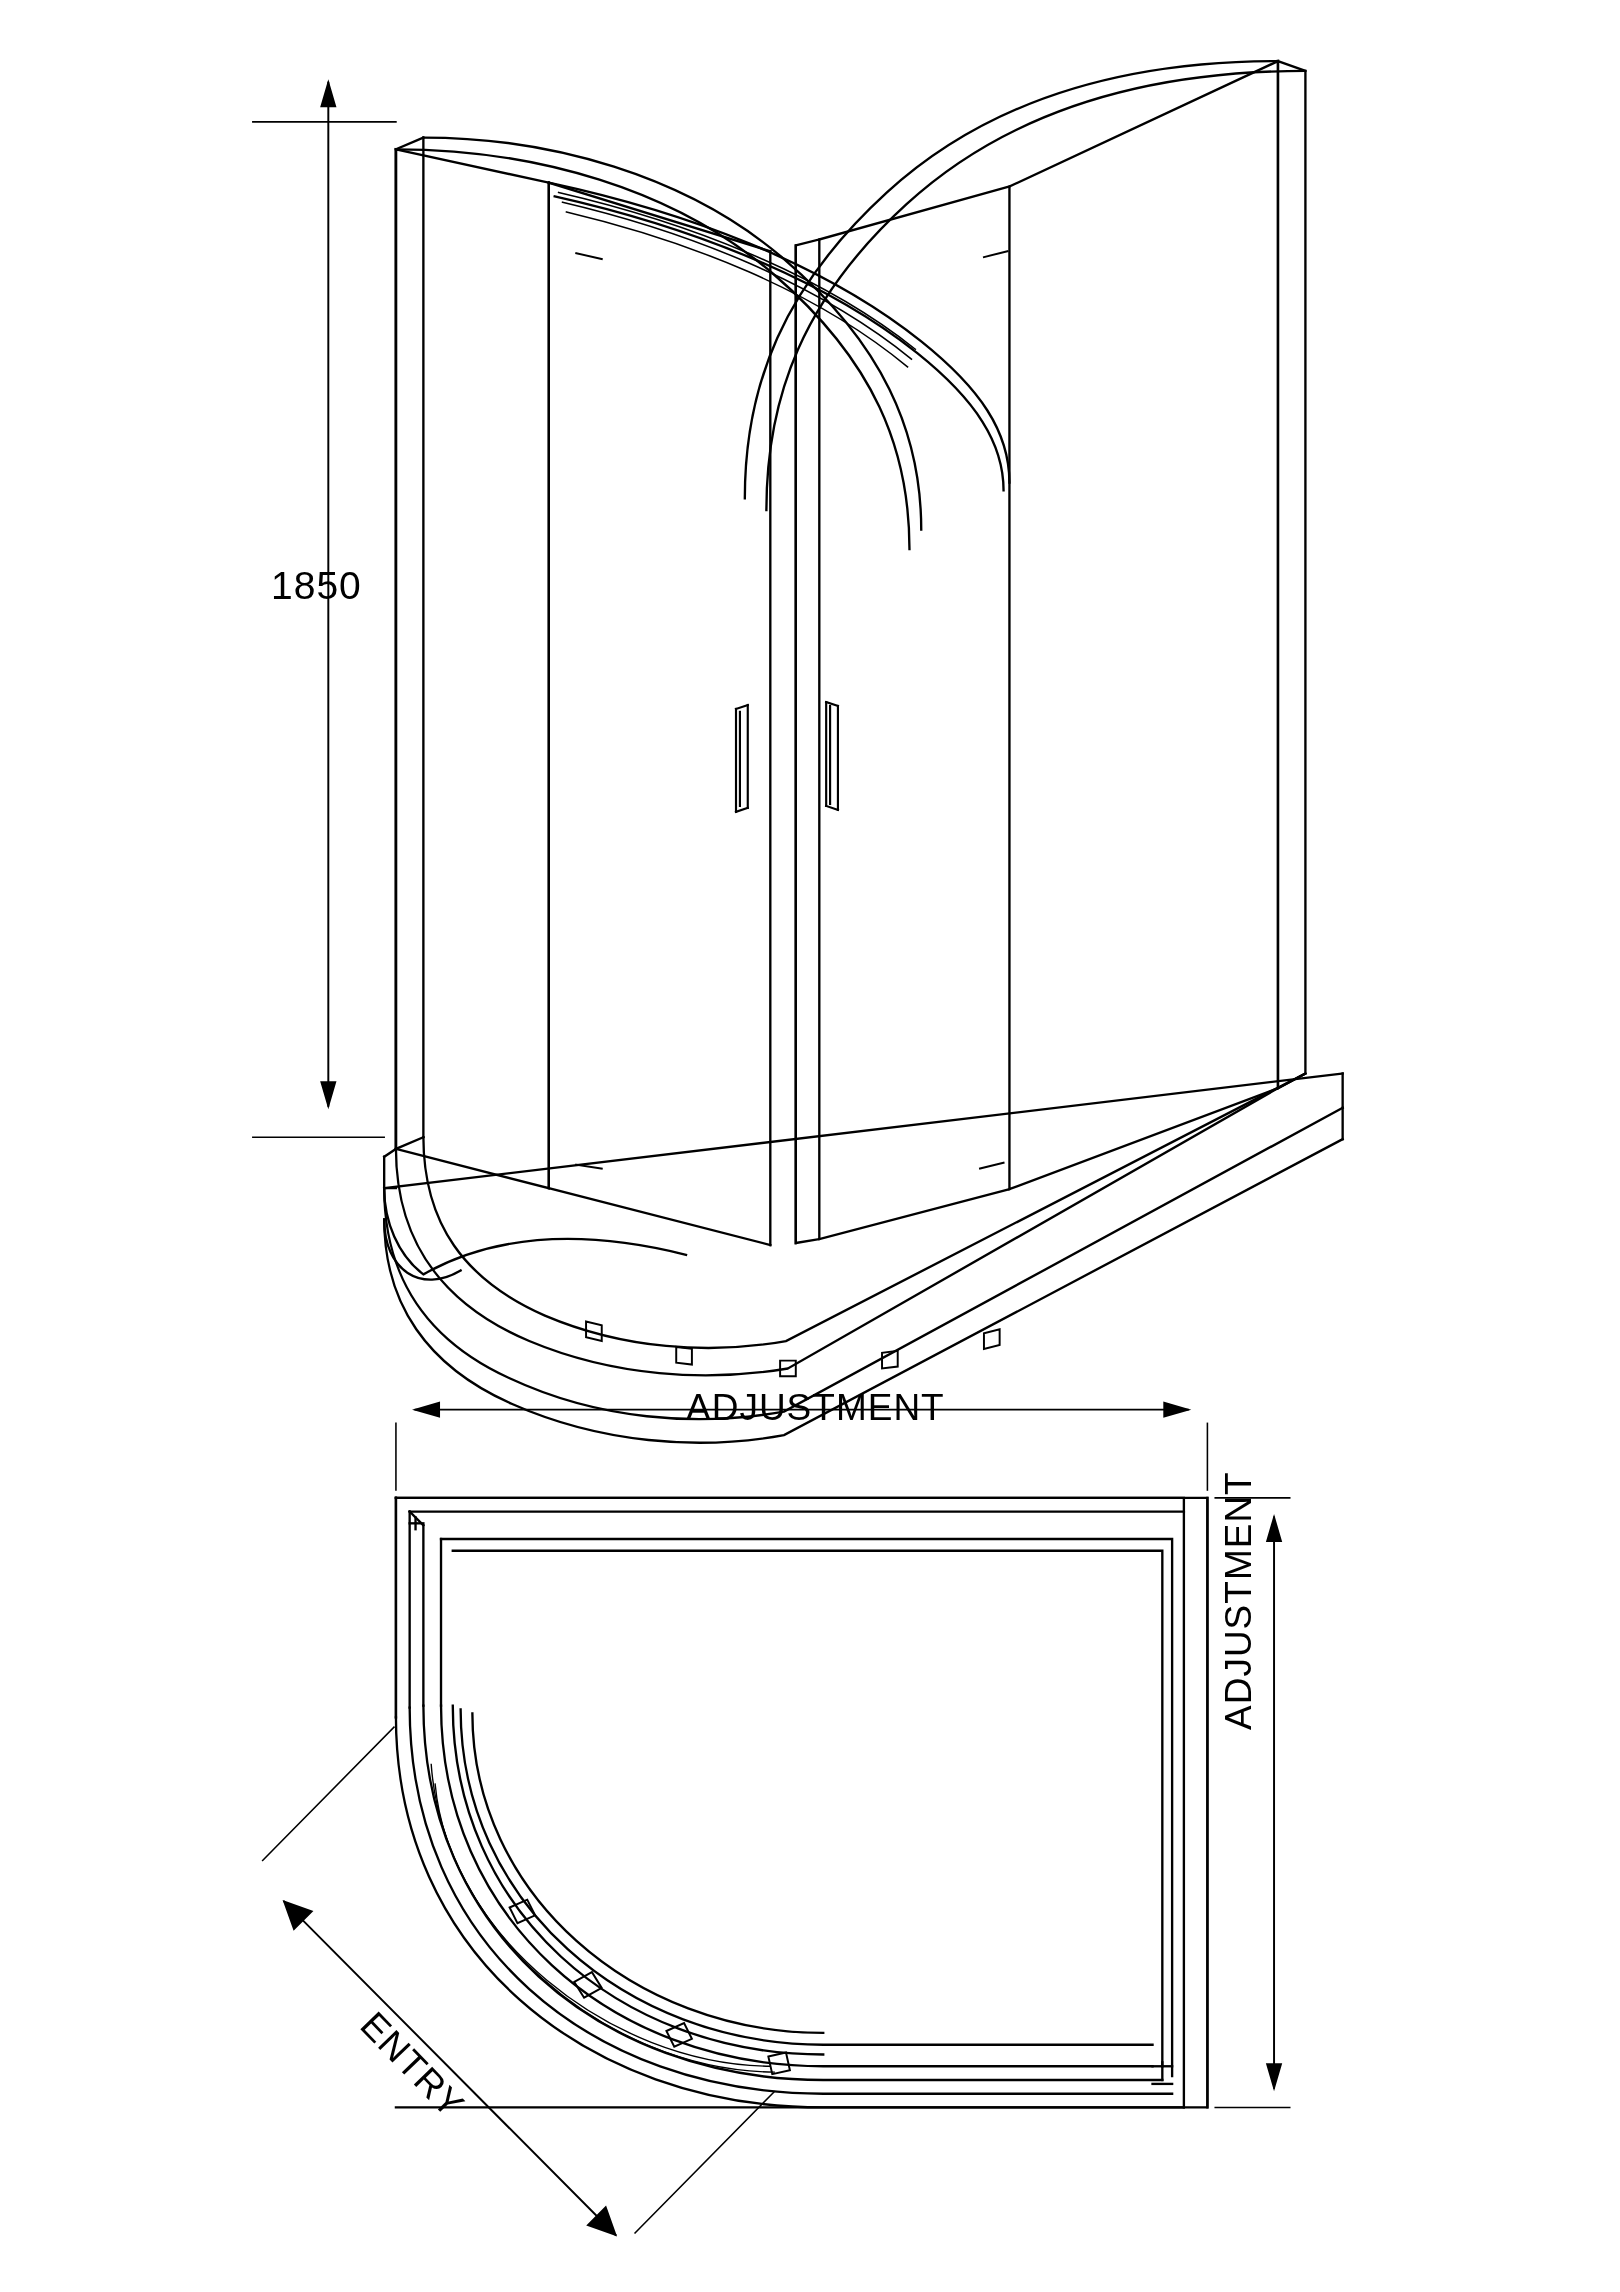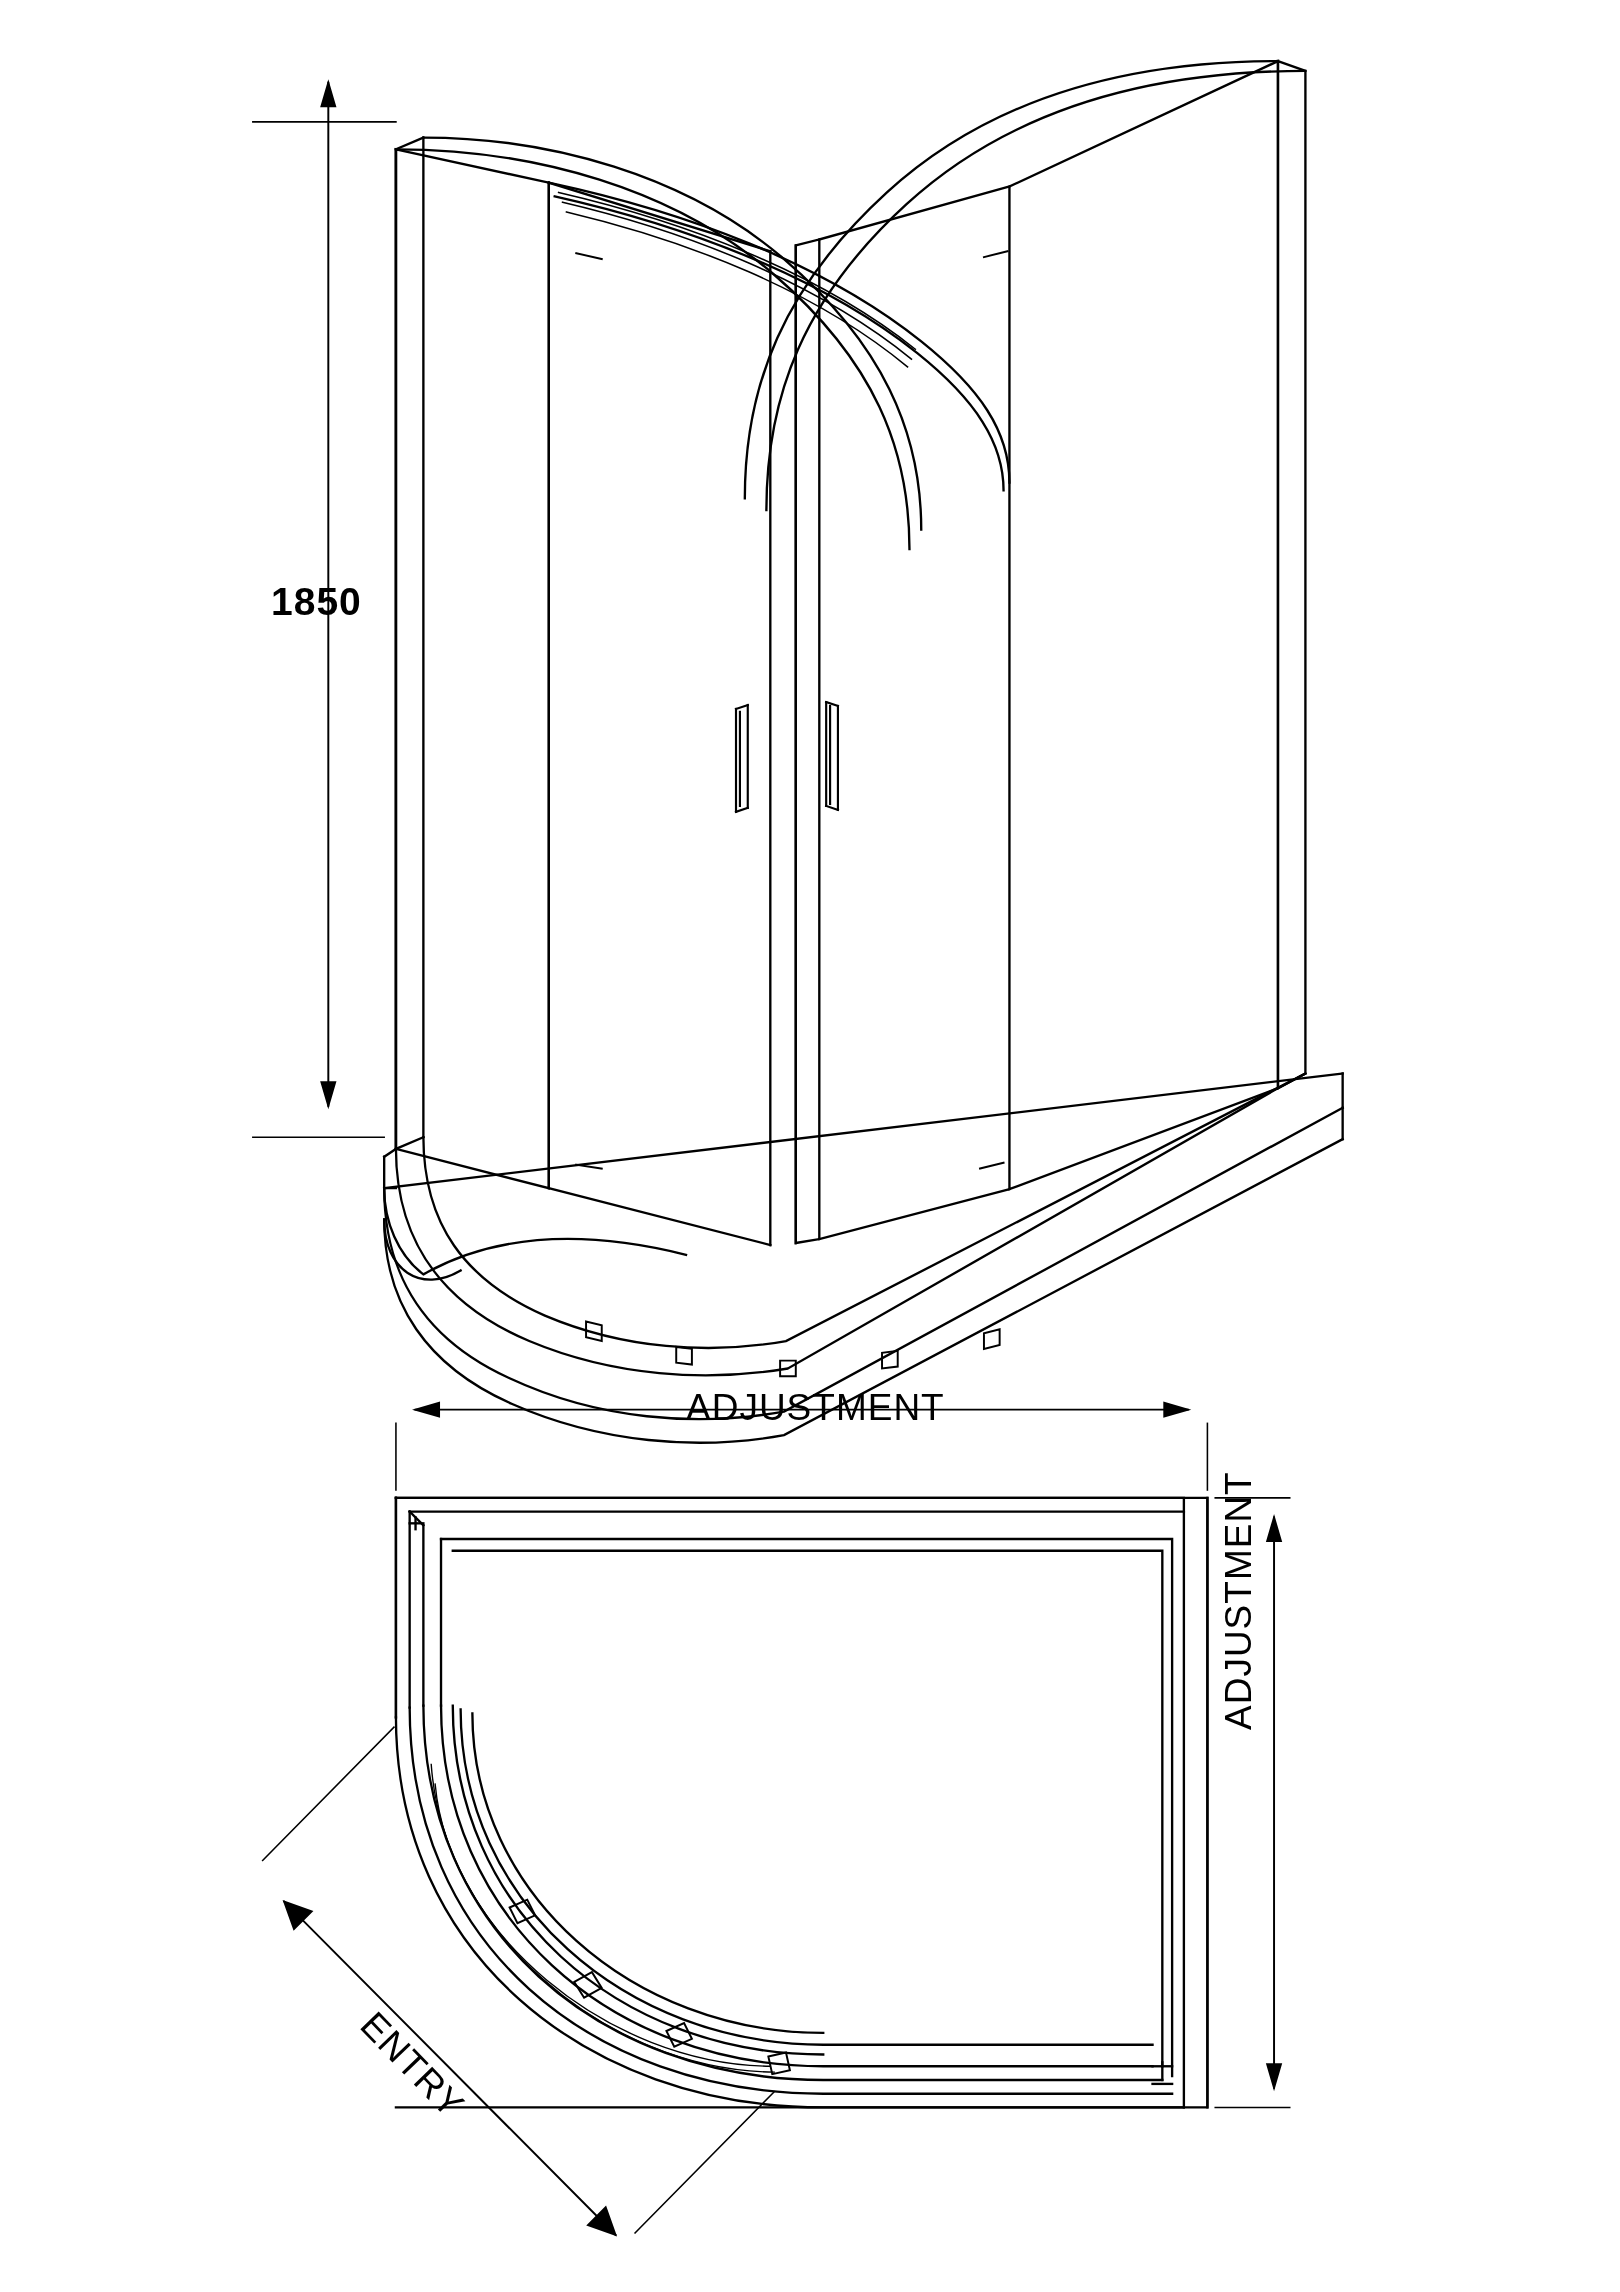--- a/index.html
+++ b/index.html
@@ -28,22 +28,21 @@
   }
   .lbl {
     position: absolute;
     font-family: "Liberation Sans", sans-serif;
     letter-spacing: 1px;
     white-space: nowrap;
   }
   #label-height {
     font-size: 39px;
     left: 271px;
-    top: 580px;
-    font-weight: bold;
+    top: 564px;
   }
   #label-adjustment-top {
     font-size: 37px;
     left: 686px;
     top: 1387px;
   }
   #label-adjustment-right {
     font-size: 37px;
     left: 1218px;
     top: 1730px;

